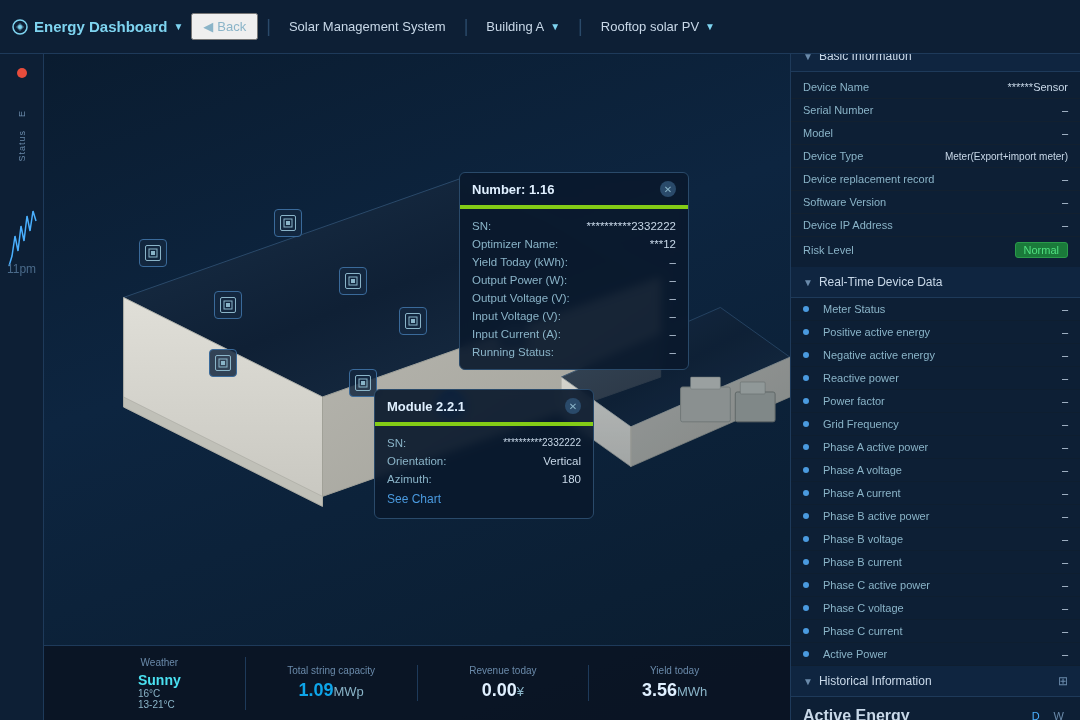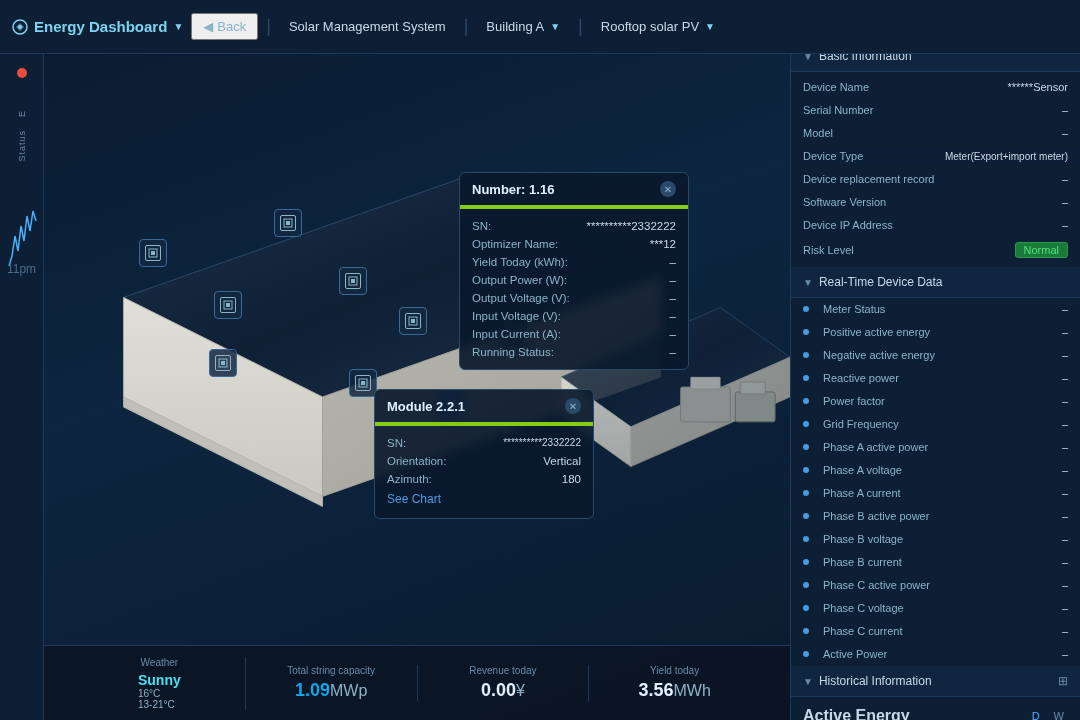--- a/index.html
+++ b/index.html
@@ -216,21 +216,21 @@
       font-size: 10px;
       color: #6a8aaa;
       text-align: center;
       margin-bottom: 4px;
     }
     .stat-value {
       font-size: 18px;
       font-weight: 700;
     }
     .stat-unit {
-      font-size: 16px;
+      font-size: 13px;
       font-weight: 400;
     }
     .stat-weather {
       display: flex;
       flex-direction: column;
     }
     .weather-sunny {
       color: #4ae0f0;
       font-size: 14px;
       font-weight: 600;

